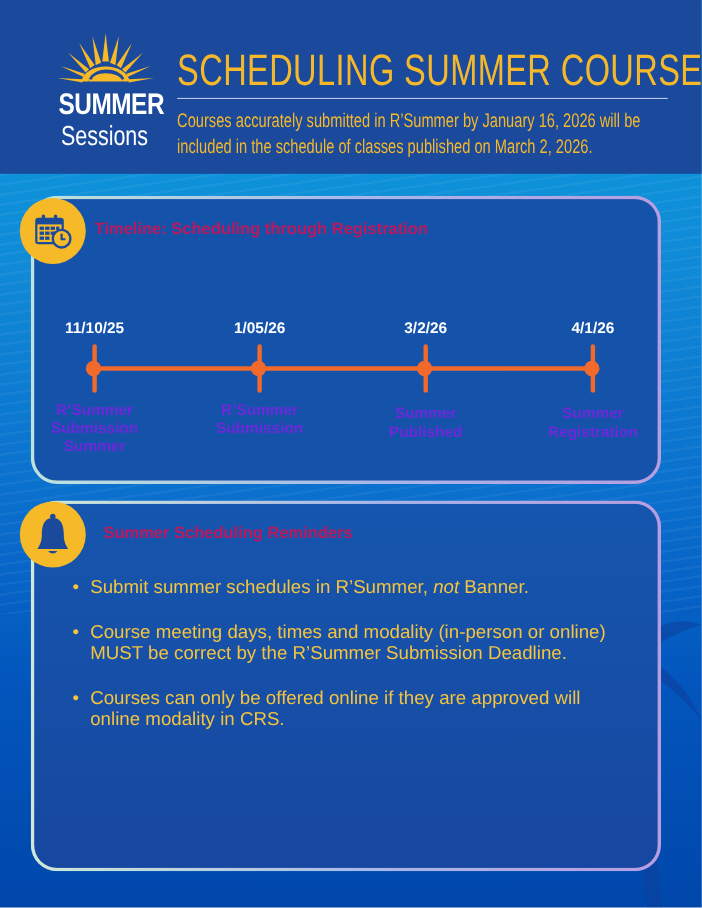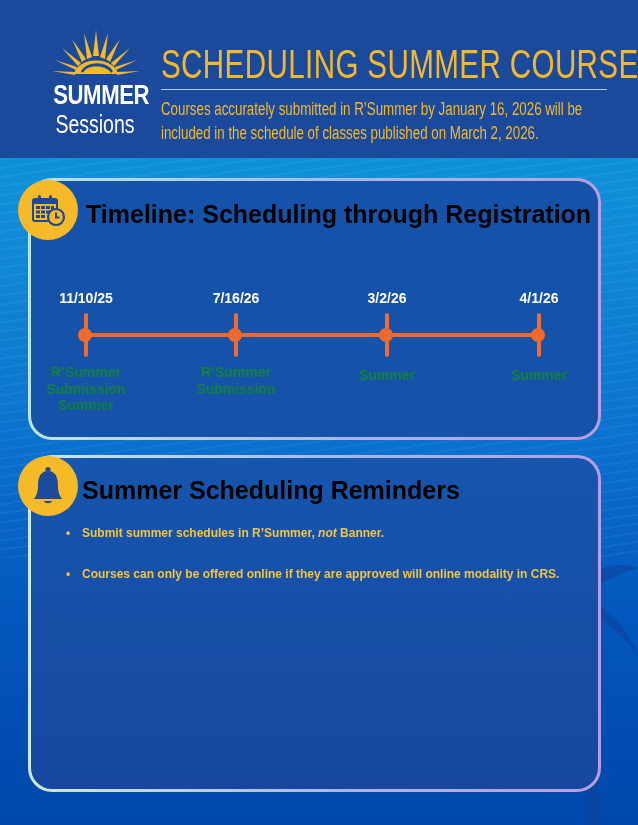--- a/index.html
+++ b/index.html
@@ -56,43 +56,43 @@
     .card-reminders { top: 455px; height: 337px;
       background-image: linear-gradient(180deg, #1656ae, #1747a0), linear-gradient(90deg, #cfe8d8 0%, #a8b6e8 55%, #b79ee0 100%);
     }
     .badge {
       position: absolute; width: 60px; height: 60px; border-radius: 50%;
       background: #f6b928; display: flex; align-items: center; justify-content: center;
     }
     .badge-timeline { left: 18px; top: 180px; }
     .badge-reminders { left: 18px; top: 456px; }
     .card-title {
-      position: absolute; color: #000000; font-weight: bold; font-size: 25px; white-space: nowrap;
+      position: absolute; color: #be185d; font-weight: bold; font-size: 15px; white-space: nowrap;
     }
     .card-title-timeline { left: 86px; top: 200px; }
-    .card-title-reminders { left: 82px; top: 476px; }
+    .card-title-reminders { left: 94px; top: 476px; }
 
     .timeline { position: absolute; left: 0; top: 0; width: 638px; height: 825px; pointer-events: none; }
     .tl-line { position: absolute; left: 86px; top: 333px; width: 454px; height: 4px; background: #f26a2b; border-radius: 2px; }
     .tl-node { position: absolute; width: 40px; }
     .tl-tick { position: absolute; left: 18px; top: 313px; width: 4px; height: 44px; background: #f26a2b; border-radius: 2px; }
     .tl-dot { position: absolute; left: 12px; top: 328px; width: 14px; height: 14px; border-radius: 50%; background: #f26a2b; }
     .tl-date {
       position: absolute; top: 290px; width: 120px; margin-left: -40px; text-align: center;
       color: #ffffff; font-weight: bold; font-size: 14px;
     }
     .tl-label {
       position: absolute; width: 130px; margin-left: -45px; text-align: center;
-      color: #15803d; font-weight: bold; font-size: 14px; line-height: 16.5px;
+      color: #6d28d9; font-weight: bold; font-size: 14px; line-height: 16.5px;
     }
 
     .reminders { position: absolute; left: 66px; top: 524px; width: 510px; list-style: none; }
     .reminders li {
       position: relative; padding-left: 16px; margin-bottom: 21px;
-      color: #f5c43d; font-weight: bold; font-size: 12px; line-height: 19.5px;
+      color: #f5c43d; font-weight: normal; font-size: 17px; line-height: 19.5px;
     }
     .reminders li::before {
       content: "•"; position: absolute; left: 0; top: 0; color: #f5c43d;
     }
     .reminders em { font-style: italic; }
     .palm { position: absolute; left: 470px; top: 560px; pointer-events: none; }
   </style>
 </head>
 <body>
 
@@ -171,52 +171,55 @@
     <div class="tl-label" style="top:364px">
       <div>R’Summer</div>
       <div>Submission</div>
       <div>Summer</div>
     </div>
   </div>
 
   <div class="tl-node" style="left:216px">
     <div class="tl-tick"></div>
     <div class="tl-dot"></div>
-    <div class="tl-date">7/16/26</div>
+    <div class="tl-date">1/05/26</div>
     <div class="tl-label" style="top:364px">
       <div>R’Summer</div>
       <div>Submission</div>
     </div>
   </div>
 
   <div class="tl-node" style="left:367px">
     <div class="tl-tick"></div>
     <div class="tl-dot"></div>
     <div class="tl-date">3/2/26</div>
     <div class="tl-label" style="top:367px">
       <div>Summer</div>
+      <div>Published</div>
     </div>
   </div>
 
   <div class="tl-node" style="left:519px">
     <div class="tl-tick"></div>
     <div class="tl-dot"></div>
     <div class="tl-date">4/1/26</div>
     <div class="tl-label" style="top:367px">
       <div>Summer</div>
+      <div>Registration</div>
     </div>
   </div>
 </div>
 
 <div class="card card-reminders"></div>
 <div class="badge badge-reminders">
   <svg width="30" height="40" viewBox="0 0 30 40">
     <circle cx="15" cy="3.5" r="2.5" fill="#1b4a9c"></circle>
     <path d="M15 5 C 7 5, 5 12, 5 20 C 5 27, 3 30, 1 33 L 29 33 C 27 30, 25 27, 25 20 C 25 12, 23 5, 15 5 Z" fill="#1b4a9c"></path>
     <path d="M11 35 C 12 38, 18 38, 19 35 Z" fill="#1b4a9c"></path>
   </svg>
 </div>
 <h2 class="card-title card-title-reminders">Summer Scheduling Reminders</h2>
 
 <ul class="reminders">
   <li><span>Submit summer schedules in R’Summer, </span><em>not</em><span> Banner.</span></li>
+  <li>Course meeting days, times and modality (in-person or online) MUST be correct by the R’Summer Submission Deadline.</li>
   <li>Courses can only be offered online if they are approved will online modality in CRS.</li>
 </ul>
 
 </body></html>

